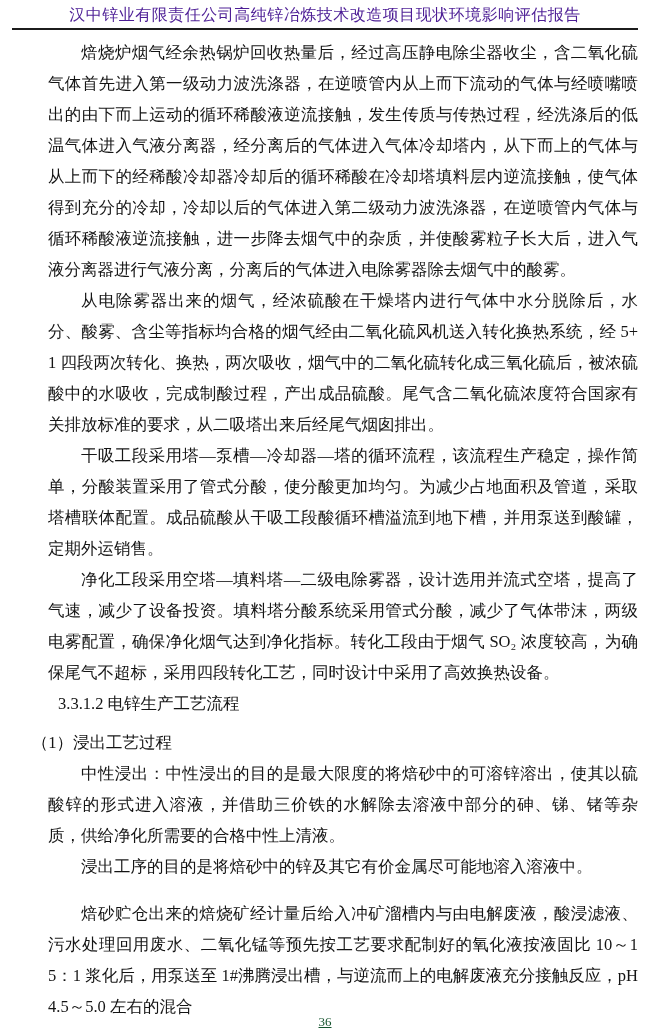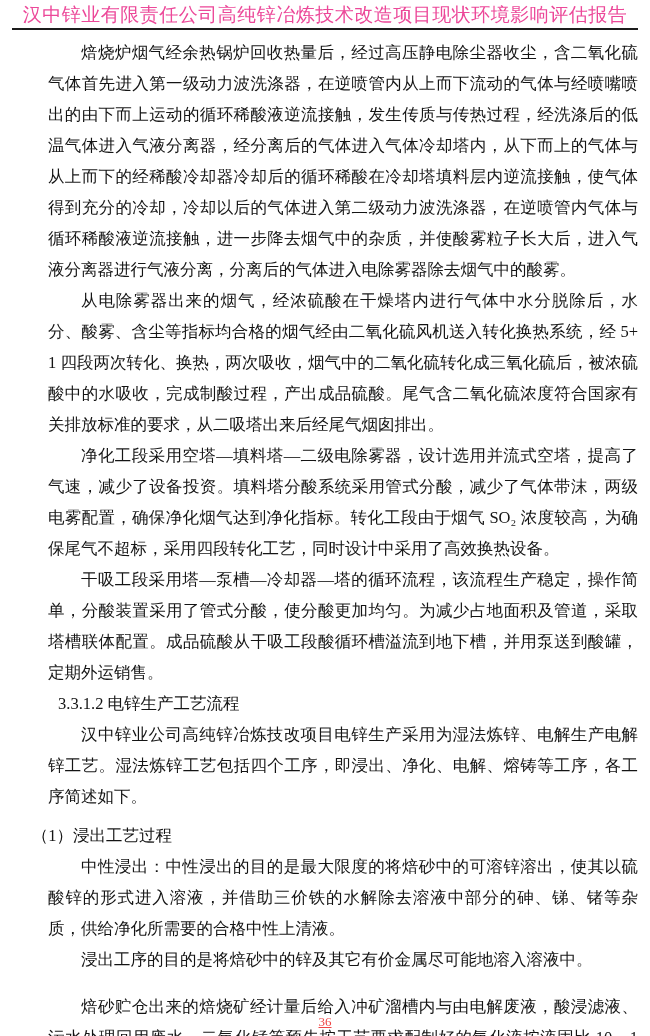--- a/index.html
+++ b/index.html
@@ -14,24 +14,24 @@
     font-family: "Liberation Serif", "DejaVu Serif", serif;
     color: #141414;
   }
   .doc-header {
     padding-top: 5px;
     text-align: center;
   }
   .doc-header-title {
     display: inline-block;
     font-family: "Liberation Sans", "DejaVu Sans", sans-serif;
-    font-size: 19px;
+    font-size: 16px;
     line-height: 20px;
     letter-spacing: 0.5px;
-    color: #ec4899;
+    color: #4c1d95;
     font-weight: normal;
   }
   .header-rule {
     border: 0;
     border-bottom: 2px solid #1c1c1c;
     margin-top: 3px;
   }
   .content {
     padding-top: 7px;
     font-size: 16.5px;
@@ -42,41 +42,40 @@
   .para    { text-indent: 2em; margin-left: 36px; }
   .heading { text-indent: 0; margin-left: 46px; }
   .subitem { text-indent: 1.2em; margin-top: 8px; }
   .gap-before { margin-top: 16px; }
   .page-number {
     position: absolute;
     left: 0; right: 0;
     bottom: 6px;
     text-align: center;
     font-size: 13px;
-    color: #ef4444;
+    color: #14532d;
     text-decoration: underline;
   }
 </style>
 </head>
 <body>
 
 <div class="page">
 
   <div class="doc-header">
     <span class="doc-header-title">汉中锌业有限责任公司高纯锌冶炼技术改造项目现状环境影响评估报告</span>
   </div>
   <hr class="header-rule">
 
   <div class="content">
     <p class="para">焙烧炉烟气经余热锅炉回收热量后，经过高压静电除尘器收尘，含二氧化硫气体首先进入第一级动力波洗涤器，在逆喷管内从上而下流动的气体与经喷嘴喷出的由下而上运动的循环稀酸液逆流接触，发生传质与传热过程，经洗涤后的低温气体进入气液分离器，经分离后的气体进入气体冷却塔内，从下而上的气体与从上而下的经稀酸冷却器冷却后的循环稀酸在冷却塔填料层内逆流接触，使气体得到充分的冷却，冷却以后的气体进入第二级动力波洗涤器，在逆喷管内气体与循环稀酸液逆流接触，进一步降去烟气中的杂质，并使酸雾粒子长大后，进入气液分离器进行气液分离，分离后的气体进入电除雾器除去烟气中的酸雾。</p>
     <p class="para">从电除雾器出来的烟气，经浓硫酸在干燥塔内进行气体中水分脱除后，水分、酸雾、含尘等指标均合格的烟气经由二氧化硫风机送入转化换热系统，经 5+1 四段两次转化、换热，两次吸收，烟气中的二氧化硫转化成三氧化硫后，被浓硫酸中的水吸收，完成制酸过程，产出成品硫酸。尾气含二氧化硫浓度符合国家有关排放标准的要求，从二吸塔出来后经尾气烟囱排出。</p>
+    <p class="para">干吸工段采用塔—泵槽—冷却器—塔的循环流程，该流程生产稳定，操作简单，分酸装置采用了管式分酸，使分酸更加均匀。为减少占地面积及管道，采取塔槽联体配置。成品硫酸从干吸工段酸循环槽溢流到地下槽，并用泵送到酸罐，定期外运销售。</p>
     <p class="para">净化工段采用空塔—填料塔—二级电除雾器，设计选用并流式空塔，提高了气速，减少了设备投资。填料塔分酸系统采用管式分酸，减少了气体带沫，两级电雾配置，确保净化烟气达到净化指标。转化工段由于烟气 SO₂ 浓度较高，为确保尾气不超标，采用四段转化工艺，同时设计中采用了高效换热设备。</p>
-    <p class="para">干吸工段采用塔—泵槽—冷却器—塔的循环流程，该流程生产稳定，操作简单，分酸装置采用了管式分酸，使分酸更加均匀。为减少占地面积及管道，采取塔槽联体配置。成品硫酸从干吸工段酸循环槽溢流到地下槽，并用泵送到酸罐，定期外运销售。</p>
     <p class="heading">3.3.1.2 电锌生产工艺流程</p>
-    <p class="para">汉中锌业公司高纯锌冶炼技改项目电锌生产采用为湿法炼锌、电解生产电解锌工艺。湿法炼锌工艺包括四个工序，即浸出、净化、电解、熔铸等工序，各工序简述如下。</p>
     <p class="subitem">（1）浸出工艺过程</p>
     <p class="para">中性浸出：中性浸出的目的是最大限度的将焙砂中的可溶锌溶出，使其以硫酸锌的形式进入溶液，并借助三价铁的水解除去溶液中部分的砷、锑、锗等杂质，供给净化所需要的合格中性上清液。</p>
     <p class="para">浸出工序的目的是将焙砂中的锌及其它有价金属尽可能地溶入溶液中。</p>
     <p class="para gap-before">焙砂贮仓出来的焙烧矿经计量后给入冲矿溜槽内与由电解废液，酸浸滤液、污水处理回用废水、二氧化锰等预先按工艺要求配制好的氧化液按液固比 10～15：1 浆化后，用泵送至 1#沸腾浸出槽，与逆流而上的电解废液充分接触反应，pH4.5～5.0 左右的混合</p>
   </div>
 
   <div class="page-number">36</div>
 </div>
 
 </body></html>

